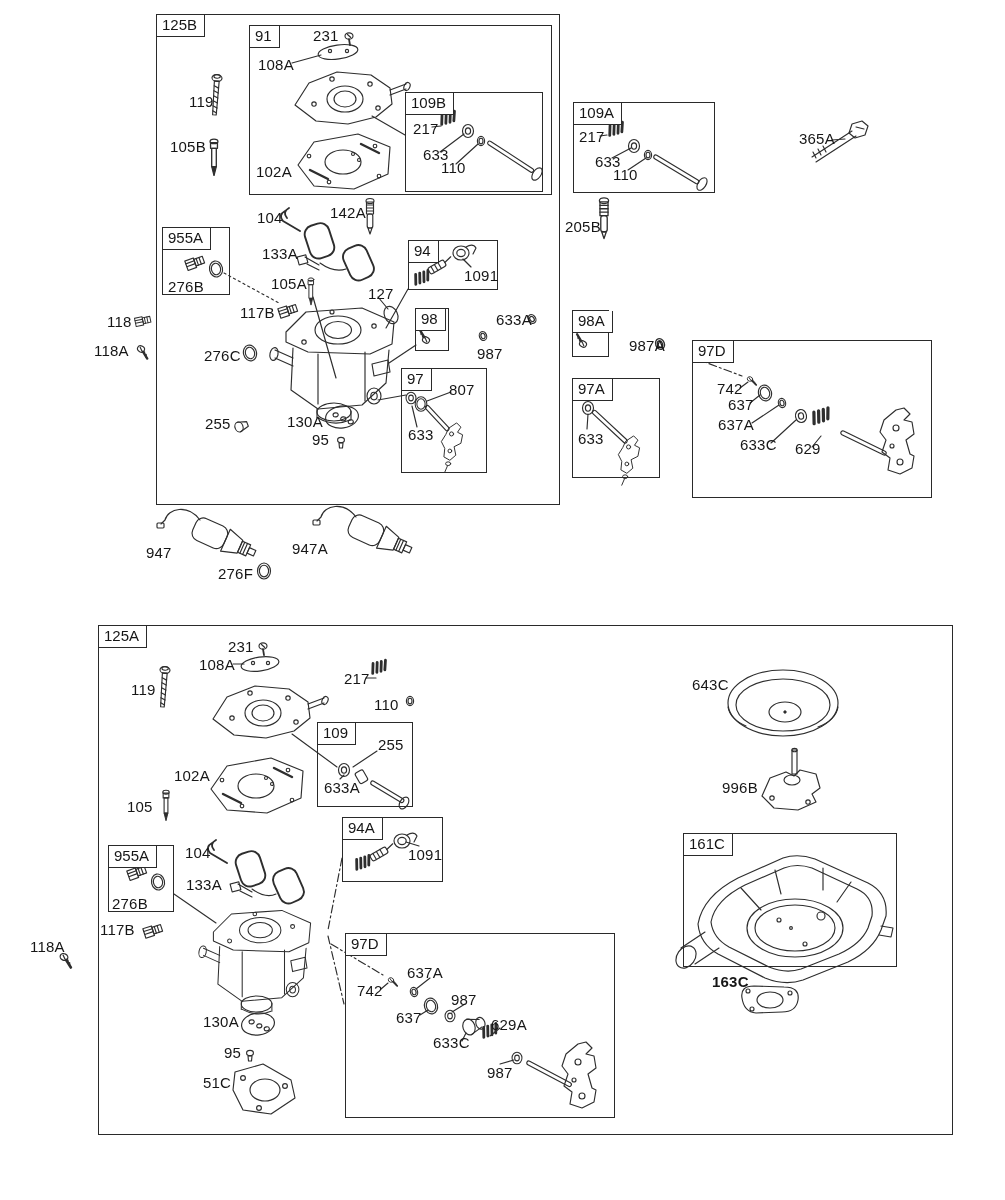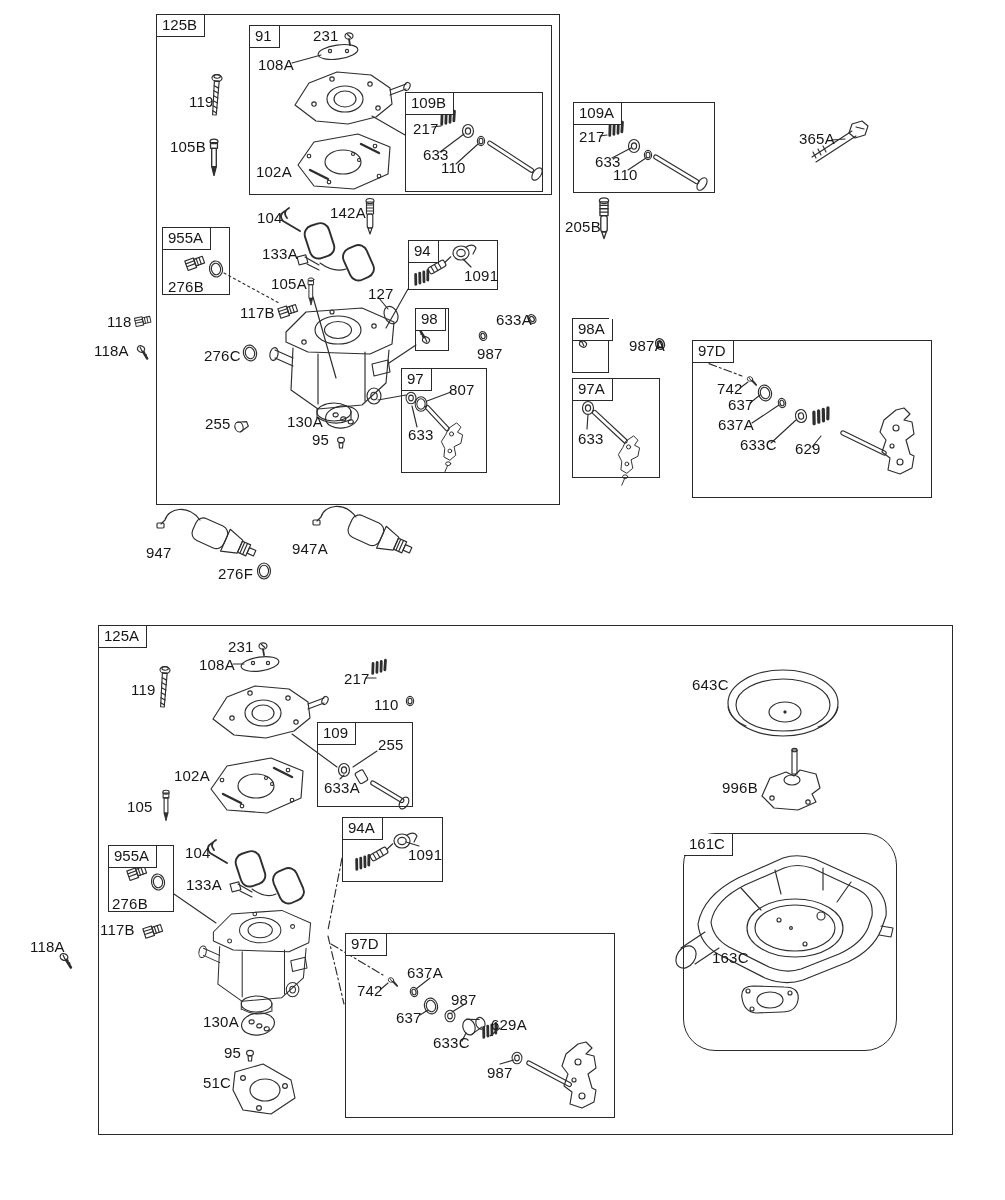--- a/index.html
+++ b/index.html
@@ -465,21 +465,21 @@
       </div>
       <div class="gbox" style="left: 408px; top: 240px; width: 90px; height: 50px;">
         <div class="gtab">94</div>
       </div>
       <div class="gbox" style="left: 415px; top: 308px; width: 34px; height: 43px;">
         <div class="gtab">98</div>
       </div>
       <div class="gbox" style="left: 401px; top: 368px; width: 86px; height: 105px;">
         <div class="gtab">97</div>
       </div>
-      <div class="gbox" style="left: 572px; top: 318px; width: 37px; height: 55px; text-align: right;">
+      <div class="gbox" style="left: 572px; top: 310px; width: 37px; height: 47px; text-align: right;">
         <div class="gtab">98A</div>
       </div>
       <div class="gbox" style="left: 572px; top: 378px; width: 88px; height: 100px;">
         <div class="gtab">97A</div>
       </div>
       <div class="gbox" style="left: 692px; top: 340px; width: 240px; height: 158px;">
         <div class="gtab">97D</div>
       </div>
       <div class="gbox" style="left: 98px; top: 625px; width: 855px; height: 510px;">
         <div class="gtab">125A</div>
@@ -489,21 +489,21 @@
       </div>
       <div class="gbox" style="left: 342px; top: 817px; width: 101px; height: 65px;">
         <div class="gtab">94A</div>
       </div>
       <div class="gbox" style="left: 108px; top: 845px; width: 66px; height: 67px;">
         <div class="gtab">955A</div>
       </div>
       <div class="gbox" style="left: 345px; top: 933px; width: 270px; height: 185px;">
         <div class="gtab">97D</div>
       </div>
-      <div class="gbox" style="left: 683px; top: 833px; width: 214px; height: 218px; border-radius: 32px;">
+      <div class="gbox" style="left: 683px; top: 833px; width: 214px; height: 134px;">
         <div class="gtab">161C</div>
       </div>
       <span class="plabel" style="left: 313px; top: 28px;">231</span>
       <span class="plabel" style="left: 258px; top: 57px;">108A</span>
       <span class="plabel" style="left: 189px; top: 94px;">119</span>
       <span class="plabel" style="left: 170px; top: 139px;">105B</span>
       <span class="plabel" style="left: 256px; top: 164px;">102A</span>
       <span class="plabel" style="left: 413px; top: 121px;">217</span>
       <span class="plabel" style="left: 423px; top: 147px;">633</span>
       <span class="plabel" style="left: 441px; top: 160px;">110</span>
@@ -553,21 +553,21 @@
       <span class="plabel" style="left: 722px; top: 780px;">996B</span>
       <span class="plabel" style="left: 408px; top: 847px;">1091</span>
       <span class="plabel" style="left: 185px; top: 845px;">104</span>
       <span class="plabel" style="left: 186px; top: 877px;">133A</span>
       <span class="plabel" style="left: 112px; top: 896px;">276B</span>
       <span class="plabel" style="left: 100px; top: 922px;">117B</span>
       <span class="plabel" style="left: 30px; top: 939px;">118A</span>
       <span class="plabel" style="left: 203px; top: 1014px;">130A</span>
       <span class="plabel" style="left: 224px; top: 1045px;">95</span>
       <span class="plabel" style="left: 203px; top: 1075px;">51C</span>
-      <span class="plabel" style="left: 712px; top: 950px;">163C</span>
+      <span class="plabel" style="left: 712px; top: 974px; font-weight: bold;">163C</span>
       <span class="plabel" style="left: 357px; top: 983px;">742</span>
       <span class="plabel" style="left: 407px; top: 965px;">637A</span>
       <span class="plabel" style="left: 396px; top: 1010px;">637</span>
       <span class="plabel" style="left: 451px; top: 992px;">987</span>
       <span class="plabel" style="left: 433px; top: 1035px;">633C</span>
       <span class="plabel" style="left: 491px; top: 1017px;">629A</span>
       <span class="plabel" style="left: 487px; top: 1065px;">987</span>
     </div>
 </div>
 

